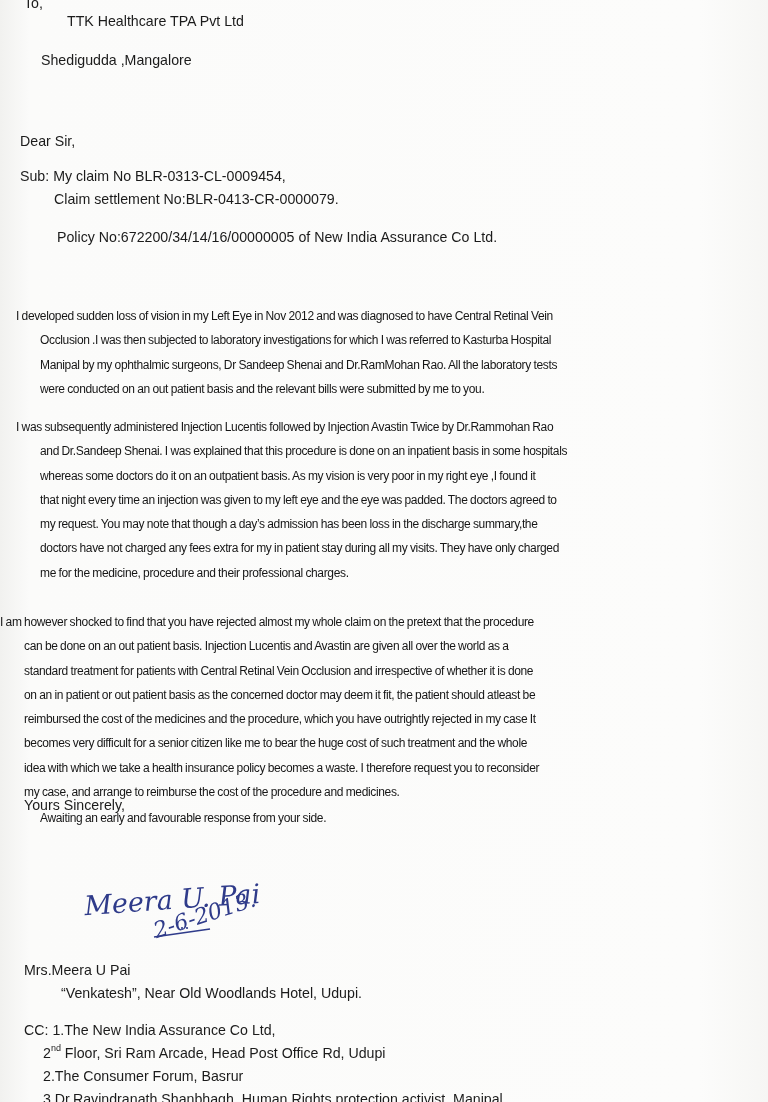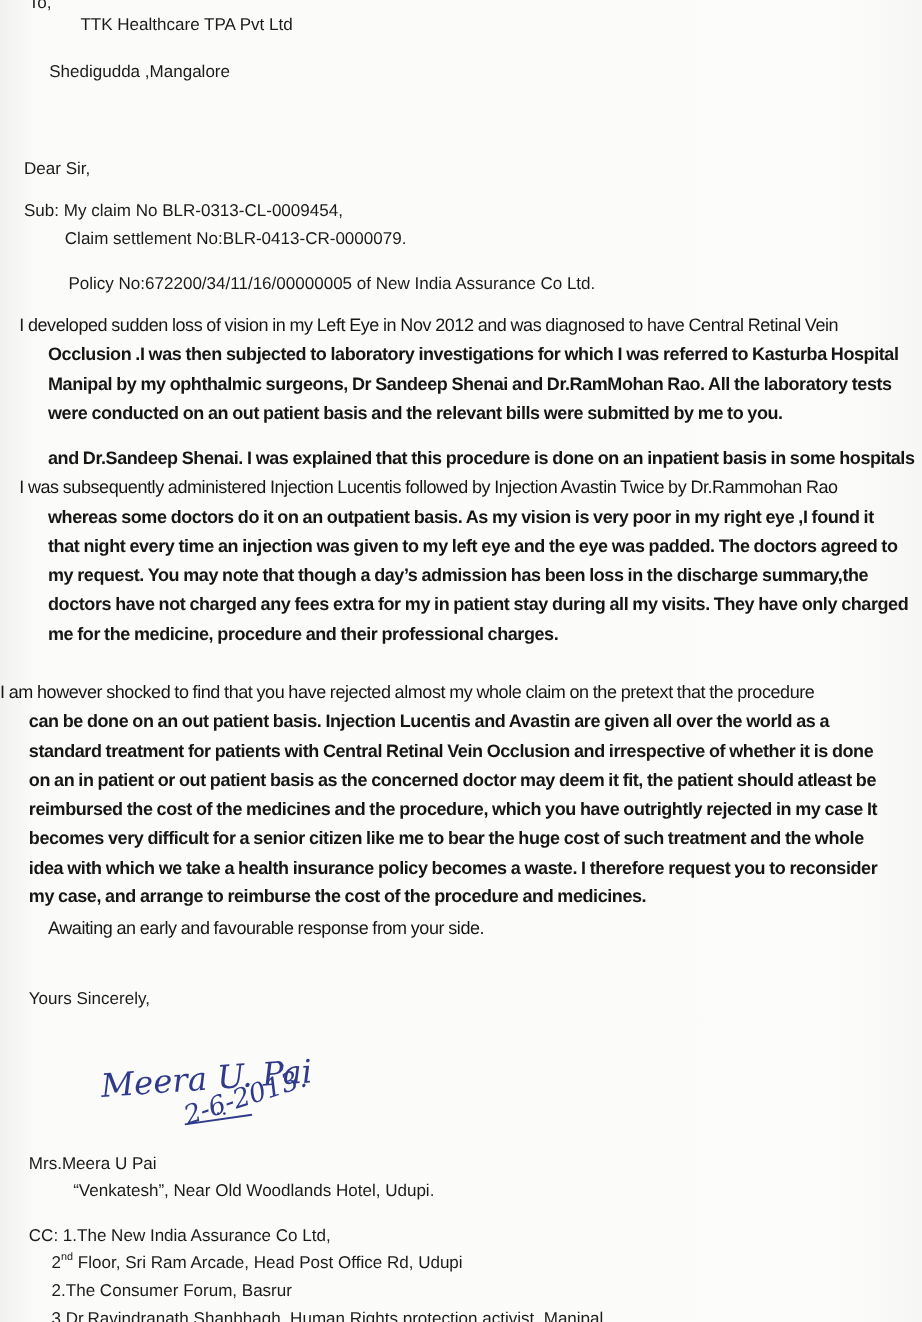--- a/index.html
+++ b/index.html
@@ -21,28 +21,29 @@
       top: 0;
       width: 768px;
       height: 1102px;
       background: linear-gradient(90deg, #f1f1ef 0px, #fbfbfa 30px, #fcfcfb 700px, #f6f6f4 768px);
     }
     .abs { position: absolute; white-space: nowrap; }
     .txt14 { font-size: 14.2px; line-height: 18px; }
     .para {
       position: absolute;
       font-family: "Liberation Sans", sans-serif;
-      font-size: 15px;
+      font-size: 12px;
       line-height: 24.3px;
       letter-spacing: -0.35px;
       word-spacing: -0.4px;
       color: #161616;
+      margin-top: 44px;
     }
     .para .ln { display: block; white-space: nowrap; }
-    .para .ind { padding-left: 24px; font-weight: bold; }
+    .para .ind { padding-left: 24px; }
     .sig {
       position: absolute;
       font-family: "DejaVu Serif", serif;
       font-style: italic;
       color: #2f3b8a;
       white-space: nowrap;
     }
     sup { font-size: 9px; line-height: 0; position: relative; top: -1px; }
   </style>
 </head>
@@ -52,32 +53,32 @@
 
   <div class="abs txt14" style="left:24px; top:-6px;">To,</div>
 
   <div class="abs txt14" style="left:41px; top:12px;margin-left:26px;">TTK Healthcare TPA Pvt Ltd</div>
   <div class="abs txt14" style="left:41px; top:51px;">Shedigudda ,Mangalore</div>
 
   <div class="abs txt14" style="left:20px; top:132px;">Dear Sir,</div>
 
   <div class="abs txt14" style="left:20px; top:167px;">Sub: My claim No BLR-0313-CL-0009454,</div>
   <div class="abs txt14" style="left:54px; top:190px;">Claim settlement No:BLR-0413-CR-0000079.</div>
-  <div class="abs txt14" style="left:57px; top:228px;">Policy No:672200/34/11/16/00000005 of New India Assurance Co Ltd.</div>
+  <div class="abs txt14" style="left:57px; top:228px;">Policy No:672200/34/14/16/00000005 of New India Assurance Co Ltd.</div>
 
   <div class="para" style="left:16px; top:260px;">
     <span class="ln">I developed sudden loss of vision in my Left Eye in Nov 2012 and was diagnosed to have Central Retinal Vein</span>
     <span class="ln ind">Occlusion .I was then subjected to laboratory investigations for which I was referred to Kasturba Hospital</span>
     <span class="ln ind">Manipal by my ophthalmic surgeons, Dr Sandeep Shenai and Dr.RamMohan Rao. All the laboratory tests</span>
     <span class="ln ind">were conducted on an out patient basis and the relevant bills were submitted by me to you.</span>
   </div>
 
   <div class="para" style="left:16px; top:371px;">
+    <span class="ln">I was subsequently administered Injection Lucentis followed by Injection Avastin Twice by Dr.Rammohan Rao</span>
     <span class="ln ind">and Dr.Sandeep Shenai. I was explained that this procedure is done on an inpatient basis in some hospitals</span>
-    <span class="ln">I was subsequently administered Injection Lucentis followed by Injection Avastin Twice by Dr.Rammohan Rao</span>
     <span class="ln ind">whereas some doctors do it on an outpatient basis. As my vision is very poor in my right eye ,I found it</span>
     <span class="ln ind">that night every time an injection was given to my left eye and the eye was padded. The doctors agreed to</span>
     <span class="ln ind">my request. You may note that though a day’s admission has been loss in the discharge summary,the</span>
     <span class="ln ind">doctors have not charged any fees extra for my in patient stay during all my visits. They have  only charged</span>
     <span class="ln ind">me for the medicine, procedure and their professional charges.</span>
   </div>
 
   <div class="para" style="left:0; top:566px;">
     <span class="ln">I am however shocked to find that you have rejected almost my whole claim on the pretext that the procedure</span>
     <span class="ln ind">can be done on an out patient basis.  Injection Lucentis and Avastin are given all over the world as a</span>
@@ -86,21 +87,21 @@
     <span class="ln ind">reimbursed the cost of the medicines and the procedure, which you have outrightly rejected in my case It</span>
     <span class="ln ind">becomes very difficult for a senior citizen like me to bear the huge cost of such treatment and the whole</span>
     <span class="ln ind">idea with which we take a health insurance policy becomes a waste. I therefore request you to reconsider</span>
     <span class="ln ind">my case, and arrange to reimburse the cost of the procedure and medicines.</span>
   </div>
 
   <div class="para" style="left:40px; top:762px;">
     <span class="ln">Awaiting an early and favourable response from your side.</span>
   </div>
 
-  <div class="abs txt14" style="left:24px; top:824px;">Yours Sincerely,</div>
+  <div class="abs txt14" style="left:24px; top:796px;">Yours Sincerely,</div>
 
   <div class="sig" style="left:84px; top:884px; font-size:27px; transform: rotate(-4deg);">Meera U. Pai</div>
   <svg class="abs" style="left:152px; top:926px;" width="70" height="14">
     <path d="M2 11 L58 3" stroke="#2f3b8a" stroke-width="1.6" fill="none"></path>
     <circle cx="30" cy="2" r="1.1" fill="#2f3b8a"></circle>
     <circle cx="35" cy="2" r="1.1" fill="#2f3b8a"></circle>
     <circle cx="33" cy="-1" r="0.9" fill="#2f3b8a"></circle>
   </svg>
   <div class="sig" style="left:158px; top:918px; font-size:22px; transform: rotate(-18deg); transform-origin: left bottom;">2-6-2013.</div>
 

